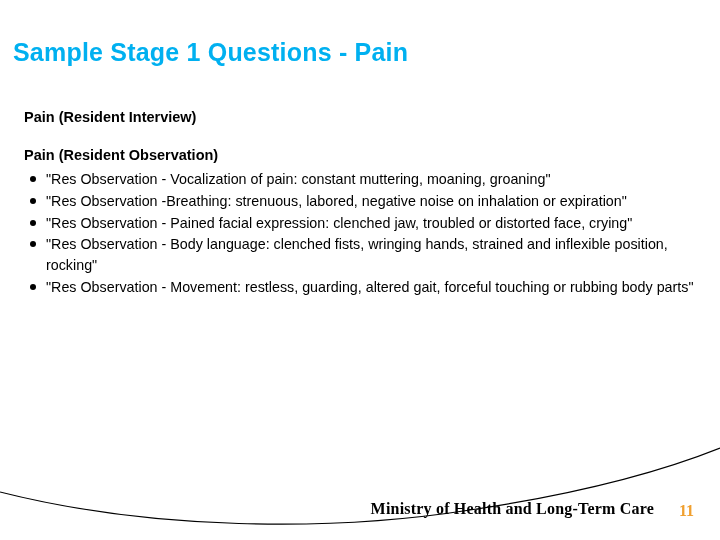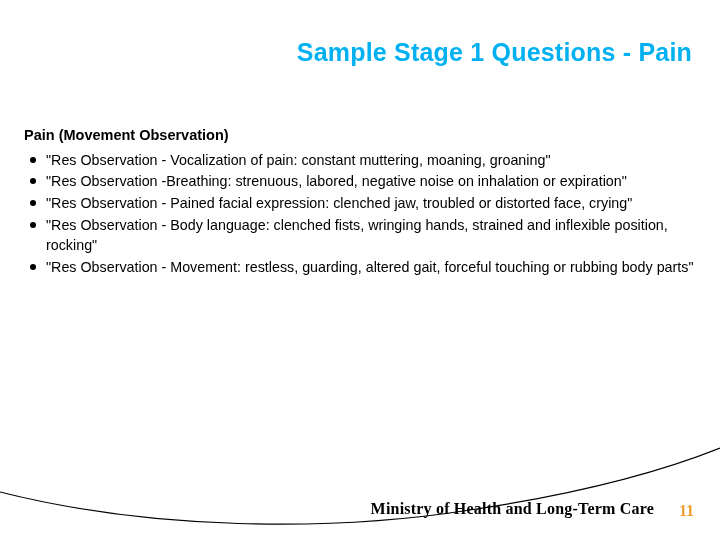--- a/index.html
+++ b/index.html
@@ -15,29 +15,28 @@
   }
   .slide {
     position: relative;
     width: 720px;
     height: 540px;
     background: #ffffff;
     box-sizing: border-box;
   }
   .title {
     position: absolute;
-    left: 32px;
+    left: 13px;
     top: 38px;
     width: 660px;
     font-size: 25px;
     font-weight: bold;
     color: #00B0F0;
     letter-spacing: 0.2px;
     line-height: 1.15;
-    text-align: right;
   }
   .body-block {
     position: absolute;
     left: 24px;
     top: 108px;
     width: 672px;
   }
   .section-head {
     font-size: 14.5px;
     font-weight: bold;
@@ -100,22 +99,23 @@
 </style>
 </head>
 <body>
 
 <div class="slide">
 
   <div class="title">Sample Stage 1 Questions - Pain</div>
 
   <div class="body-block">
 
+    <p class="section-head">Pain (Resident Interview)</p>
 
-    <p class="section-head second">Pain (Movement Observation)</p>
+    <p class="section-head second">Pain (Resident Observation)</p>
     <ul class="bullets">
       <li><span class="dot"></span><span>"Res Observation - Vocalization of pain: constant muttering, moaning, groaning"</span></li>
       <li><span class="dot"></span><span>"Res Observation -Breathing: strenuous, labored, negative noise on inhalation or expiration"</span></li>
       <li><span class="dot"></span><span>"Res Observation - Pained facial expression: clenched jaw, troubled or distorted face, crying"</span></li>
       <li><span class="dot"></span><span>"Res Observation - Body language: clenched fists, wringing hands, strained and inflexible position, rocking"</span></li>
       <li><span class="dot"></span><span>"Res Observation - Movement: restless, guarding, altered gait, forceful touching or rubbing body parts"</span></li>
     </ul>
 
   </div>
 

